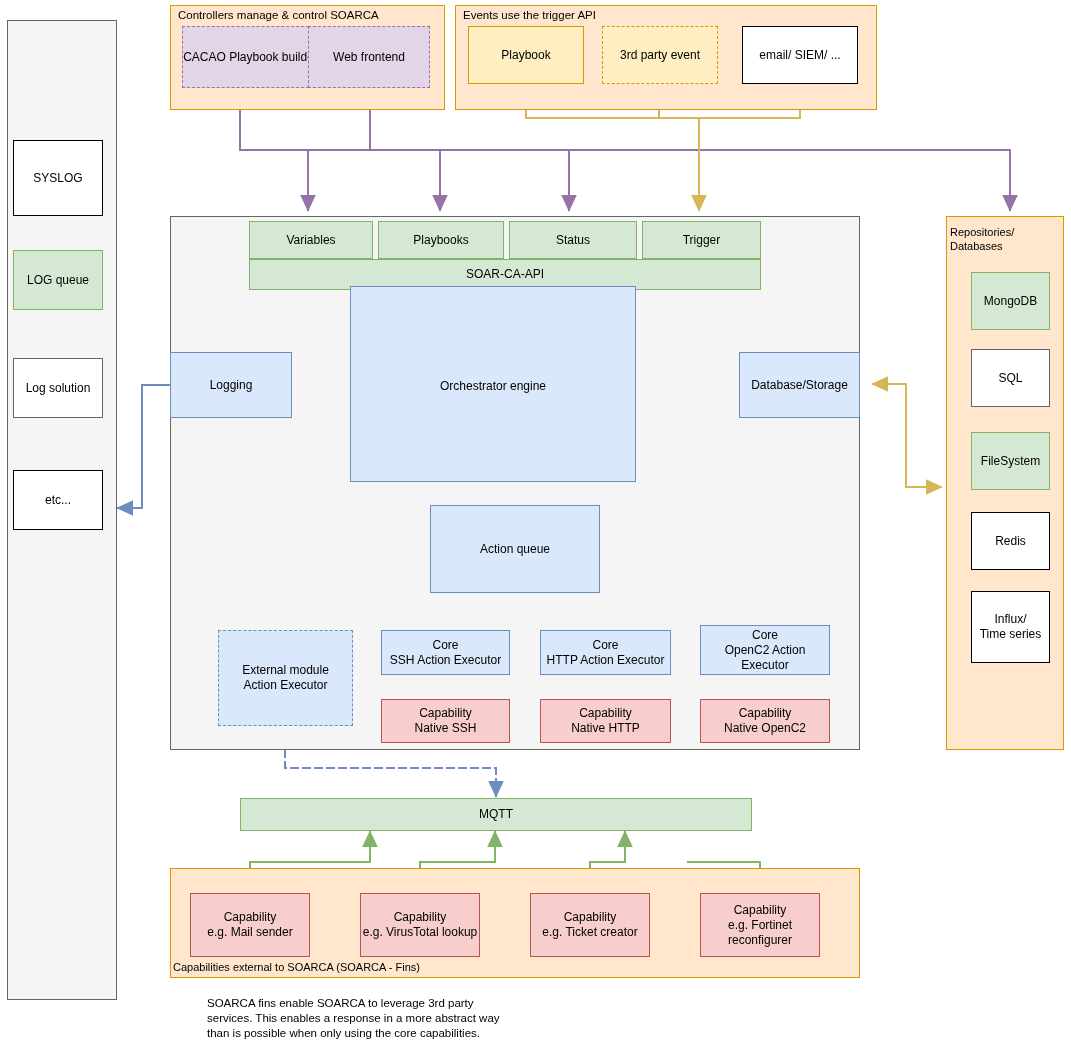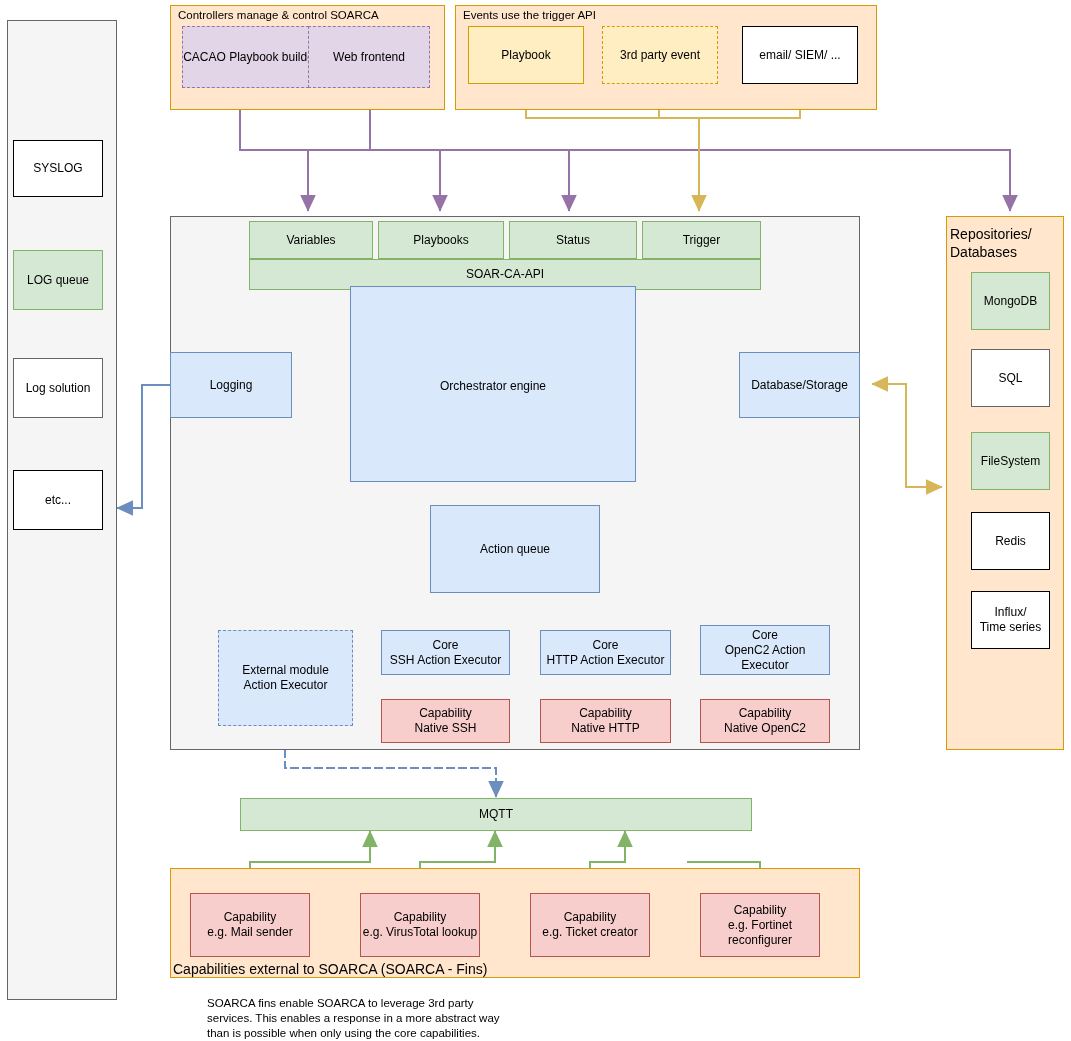--- a/index.html
+++ b/index.html
@@ -13,21 +13,21 @@
   .p-green{background:#d5e8d4;border:1px solid #82b366;}
   .p-blue{background:#dae8fc;border:1px solid #6c8ebf;}
   .p-blue-d{background:#dae8fc;border:1px dashed #6c8ebf;}
   .p-red{background:#f8cecc;border:1px solid #b85450;}
   .p-white{background:#ffffff;border:1px solid #000000;}
   .p-whitegray{background:#ffffff;border:1px solid #666666;}
   .p-gray{background:#f5f5f5;border:1px solid #666666;}
 
   .grp-title{font-size:11.5px;text-align:left;justify-content:flex-start;align-items:flex-start;padding:3px 6px;}
   .t12{font-size:12px;}
-  .t115{font-size:14px;}
+  .t115{font-size:11px;}
   .note{font-size:11.5px;line-height:1.32;text-align:left;}
 </style>
 </head>
 <body>
 
 <div id="stage">
 
   <svg class="wires" viewBox="0 0 1071 1041">
     <defs>
       <marker id="ah-purple" markerWidth="9" markerHeight="9" refX="7.5" refY="4.5" orient="auto">
@@ -118,21 +118,21 @@
         <path d="M495,832 L495,862 L420,862 L420,890" marker-end="url(#ah-green)"></path>
         <path d="M590,890 L590,862 L625,862 L625,832" marker-end="url(#ah-green)"></path>
         <path d="M625,832 L625,862 L590,862 L590,890" marker-end="url(#ah-green)"></path>
         <path d="M760,890 L760,862 L688,862"></path>
         <path d="M688,862 L760,862 L760,890" marker-end="url(#ah-green)"></path>
       </g>
     </g>
   </svg>
 
   <div class="box p-gray" style="left:7px;top:20px;width:110px;height:980px;"></div>
-  <div class="box p-white t12" style="left:13px;top:140px;width:90px;height:57px;">
+  <div class="box p-white t12" style="left:13px;top:140px;width:90px;height:76px;">
       <span>SYSLOG</span>
     </div>
   <div class="box p-green t12" style="left:13px;top:250px;width:90px;height:60px;">
       <span>LOG queue</span>
     </div>
   <div class="box p-whitegray t12" style="left:13px;top:358px;width:90px;height:60px;">
       <span>Log solution</span>
     </div>
   <div class="box p-white t12" style="left:13px;top:470px;width:90px;height:60px;">
       <span>etc...</span>
@@ -232,21 +232,21 @@
     </div>
   <div class="box p-whitegray t12" style="left:971px;top:349px;width:79px;height:58px;">
       <span>SQL</span>
     </div>
   <div class="box p-green t12" style="left:971px;top:432px;width:79px;height:58px;">
       <span>FileSystem</span>
     </div>
   <div class="box p-white t12" style="left:971px;top:512px;width:79px;height:58px;">
       <span>Redis</span>
     </div>
-  <div class="box p-white t12" style="left:971px;top:591px;width:79px;height:58px;flex-direction:column;">
+  <div class="box p-white t12" style="left:971px;top:591px;width:79px;height:72px;flex-direction:column;">
     <span>Influx/</span>
     <span>Time series</span>
   </div>
 
   <div class="box p-green t12" style="left:240px;top:798px;width:512px;height:33px;">
       <span>MQTT</span>
     </div>
 
   <div class="box p-orange" style="left:170px;top:868px;width:690px;height:110px;"></div>
   <div class="lbl t115" style="left:173px;top:961px;width:600px;">Capabilities external to SOARCA (SOARCA - Fins)</div>

